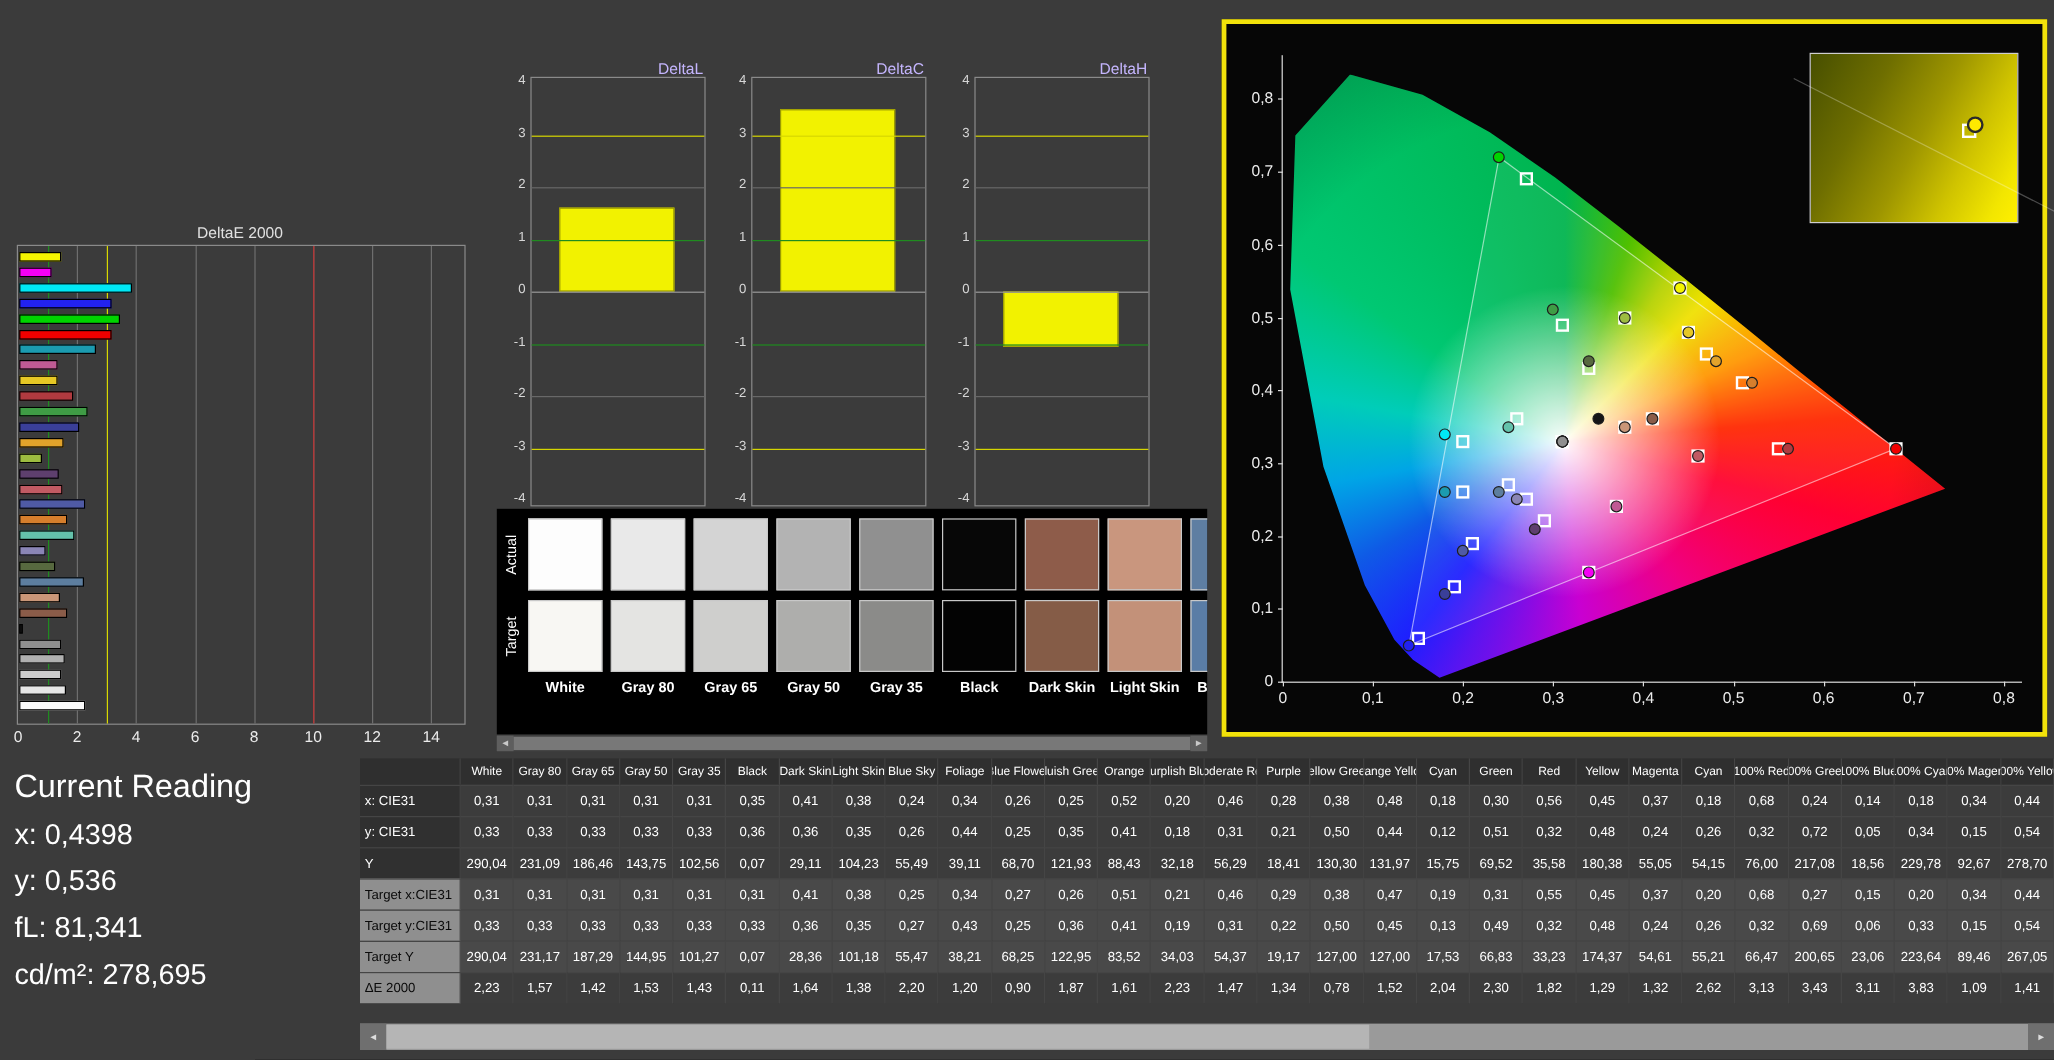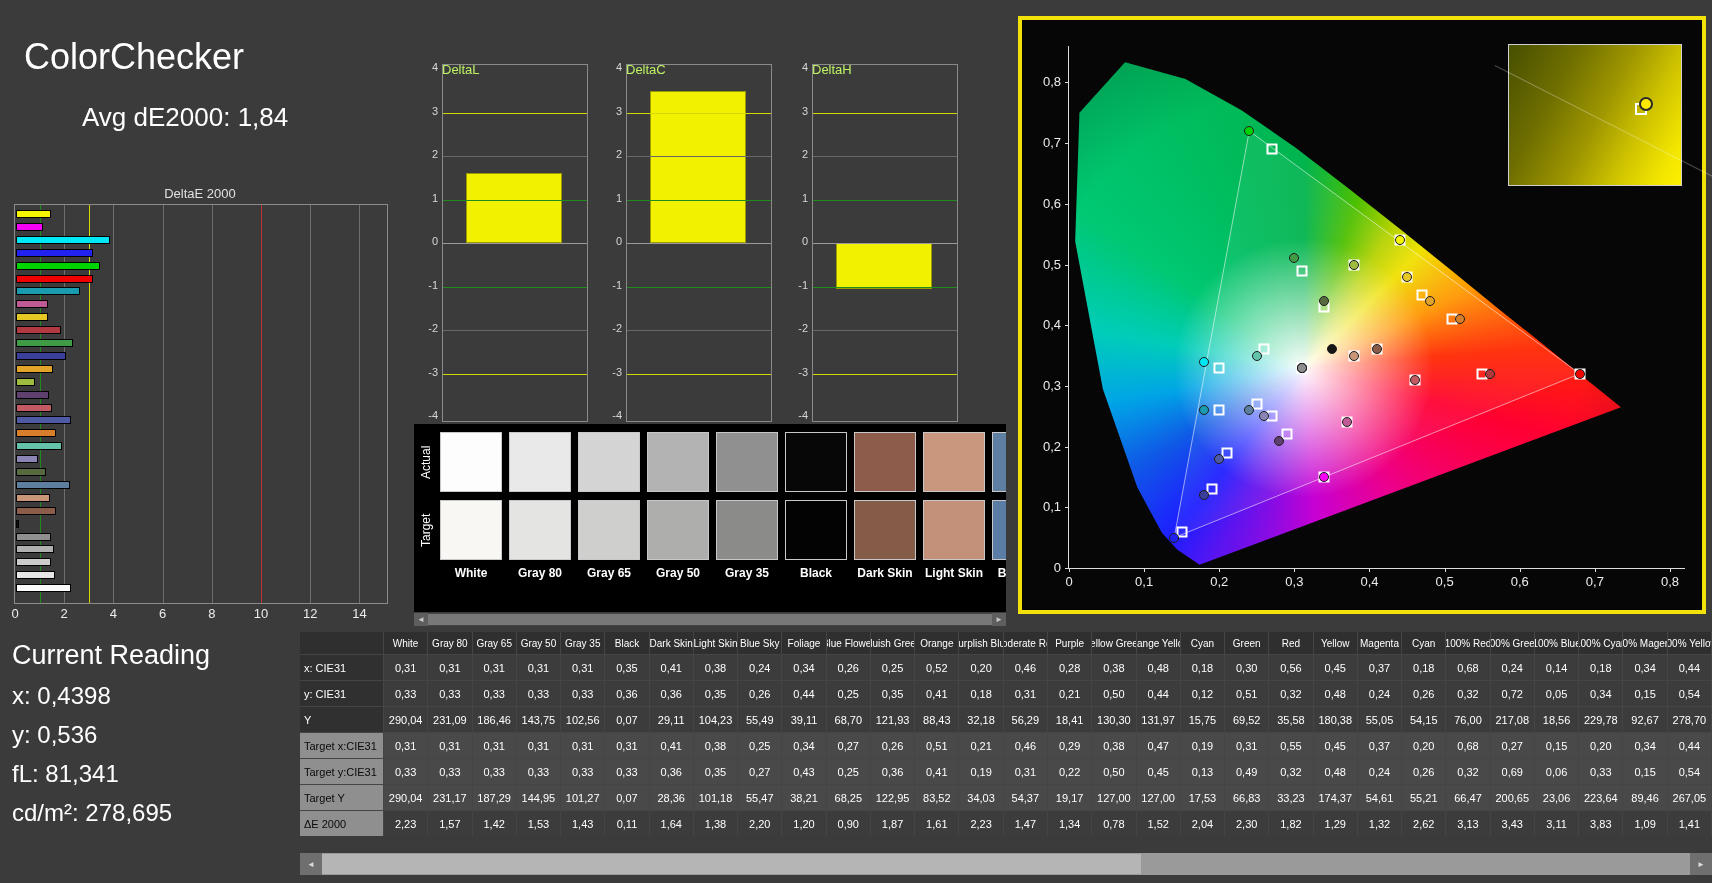--- a/index.html
+++ b/index.html
@@ -20,21 +20,21 @@
   .hline{position:absolute;left:0;right:0;height:1px;}
   .de-bar{position:absolute;height:8px;border:1px solid #000;box-sizing:border-box;left:1px;}
   .axis-lab{position:absolute;transform:translateX(-50%);}
 
   
   .cur-title{position:absolute;left:12px;top:640px;font-size:27px;}
   .cur-line{position:absolute;left:12px;font-size:24px;}
 
   
   .delta-panel{position:absolute;top:46px;width:168px;height:378px;}
-  .delta-title{position:absolute;top:16px;left:22px;width:144px;text-align:left;font-size:13px;color:#bef264;}
+  .delta-title{position:absolute;top:4px;left:22px;width:144px;text-align:right;font-size:13px;color:#c4b5fd;}
   .delta-box{position:absolute;left:22px;top:18px;width:144px;height:356px;border:1px solid #8a8a8a;}
   .delta-lab{position:absolute;left:0;width:18px;text-align:right;font-size:11px;color:#d6d6d6;}
   .delta-bar{position:absolute;box-sizing:border-box;border:1px solid #9a9a00;}
 
   
   #patch-strip{position:absolute;left:414px;top:424px;width:592px;height:188px;background:#000;overflow:hidden;}
   .strip-rowlab{position:absolute;left:4px;width:16px;display:flex;align-items:center;justify-content:center;
                 writing-mode:vertical-rl;transform:rotate(180deg);font-size:12px;color:#fff;}
   .swatch{position:absolute;width:62px;height:60px;border:1px solid #c8c8c8;box-sizing:border-box;}
   .patch-name{position:absolute;top:142px;width:62px;text-align:center;font-size:12px;font-weight:bold;color:#fff;white-space:nowrap;}
@@ -92,22 +92,20 @@
   .tc{height:26px;display:flex;align-items:center;justify-content:center;font-size:11px;box-sizing:border-box;
       border-right:1px solid #454545;border-top:1px solid #454545;}
   .cn{background:#3c3c3c;}
   .ct{background:#494949;}
 </style>
 </head>
 <body>
 
 <div class="app">
 
-  <div class="hdr-title">ColorChecker</div>
-  <div class="hdr-avg">Avg dE2000: 1,84</div>
 
   <div class="de-chart">
     <div class="de-title">DeltaE 2000</div>
     <div id="de-plot">
         <div class="vline" style="left: 49.2px; background: rgb(110, 110, 110);"></div>
         <div class="vline" style="left: 98.4px; background: rgb(110, 110, 110);"></div>
         <div class="vline" style="left: 147.6px; background: rgb(110, 110, 110);"></div>
         <div class="vline" style="left: 196.8px; background: rgb(110, 110, 110);"></div>
         <div class="vline" style="left: 246px; background: rgb(110, 110, 110);"></div>
         <div class="vline" style="left: 295.2px; background: rgb(110, 110, 110);"></div>

